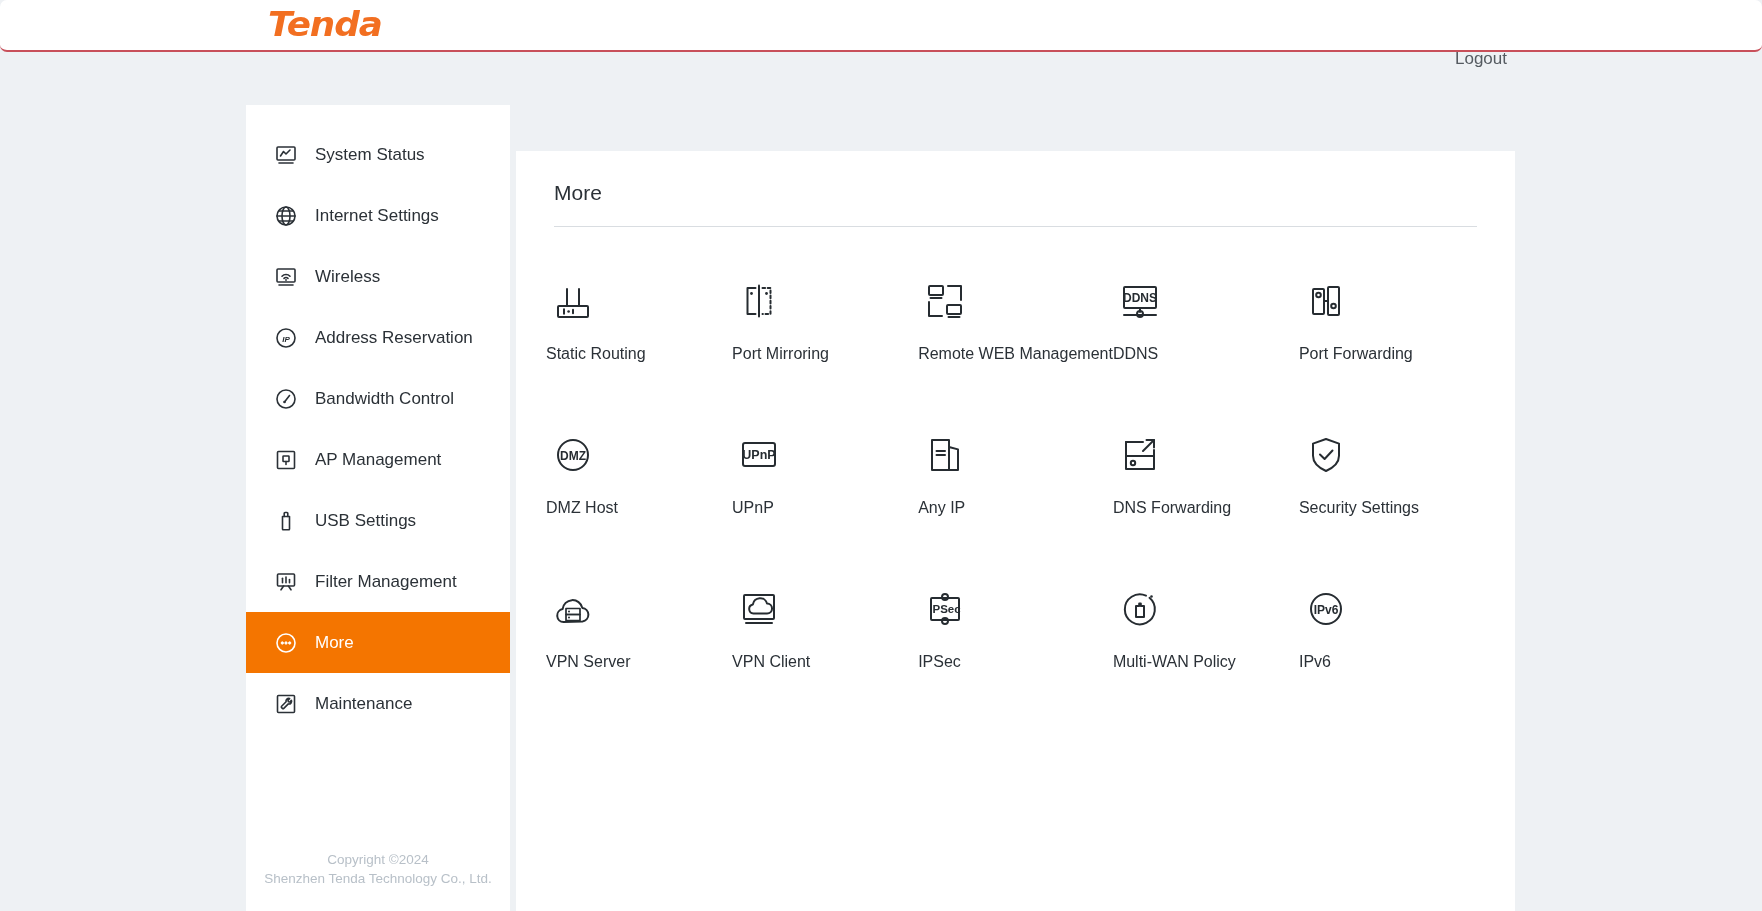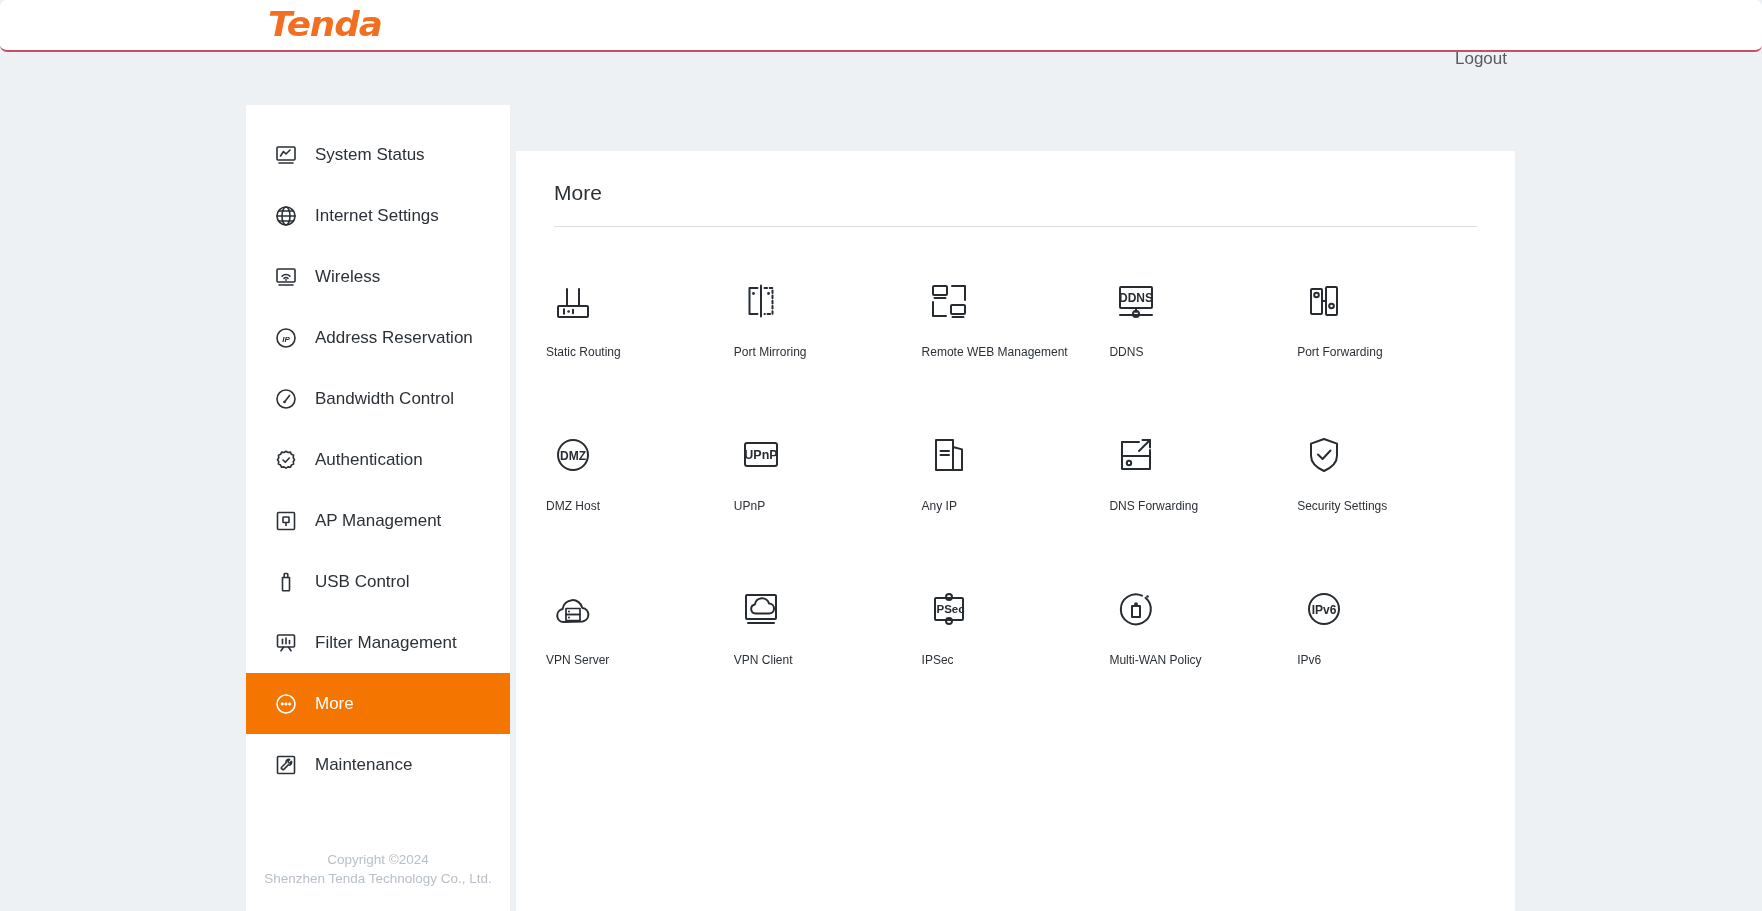--- a/index.html
+++ b/index.html
@@ -136,21 +136,21 @@
     padding-top: 18px;
   }
   .tile .tile-ico {
     height: 60px;
     display: flex;
     align-items: center;
     justify-content: center;
   }
   .tile-label {
     margin-top: 14px;
-    font-size: 12px;
+    font-size: 16px;
     color: #2b3137;
     text-align: center;
     white-space: nowrap;
   }
 
   svg { display: block; }
   .ln {
     fill: none;
     stroke: #262c31;
     stroke-width: 2;
@@ -242,49 +242,40 @@
         <span class="ico">
           <svg width="24" height="24" viewBox="0 0 24 24">
               <circle class="navico" cx="12" cy="12" r="9"></circle>
               <line class="navico" x1="15.5" y1="8.5" x2="10.5" y2="15"></line>
               <circle cx="10.5" cy="15" r="1.3" fill="#2b3137"></circle>
             </svg>
         </span>
         <span class="nav-label">Bandwidth Control</span>
       </div>
 
-      <div class="nav-item">
-        <span class="ico">
-          <svg width="24" height="24" viewBox="0 0 24 24">
-              <path class="navico" d="M12 3.2l2 1.3 2.4-.4 1 2.2 2.2 1-.4 2.4 1.3 2-1.3 2 .4 2.4-2.2 1-1 2.2-2.4-.4-2 1.3-2-1.3-2.4.4-1-2.2-2.2-1 .4-2.4-1.3-2 1.3-2-.4-2.4 2.2-1 1-2.2 2.4.4z"></path>
-              <polyline class="navico" points="9,12 11.3,14.3 15.3,10"></polyline>
-            </svg>
-        </span>
-        <span class="nav-label">Authentication</span>
-      </div>
 
       <div class="nav-item">
         <span class="ico">
           <svg width="24" height="24" viewBox="0 0 24 24">
               <rect class="navico" x="3.5" y="3.5" width="17" height="17" rx="1"></rect>
               <rect class="navico" x="9" y="8" width="6" height="5.5" rx="0.6"></rect>
               <line class="navico" x1="12" y1="13.5" x2="12" y2="16.5"></line>
             </svg>
         </span>
         <span class="nav-label">AP Management</span>
       </div>
 
       <div class="nav-item">
         <span class="ico">
           <svg width="24" height="24" viewBox="0 0 24 24">
               <path class="navico" d="M8.5 7.5h7v12.5a0.8 0.8 0 0 1-0.8 0.8H9.3a0.8 0.8 0 0 1-0.8-0.8z"></path>
               <path class="navico" d="M10.2 7.5V4.3a0.8 0.8 0 0 1 0.8-0.8h2a0.8 0.8 0 0 1 0.8 0.8v3.2"></path>
             </svg>
         </span>
-        <span class="nav-label">USB Control</span>
+        <span class="nav-label">USB Settings</span>
       </div>
 
       <div class="nav-item">
         <span class="ico">
           <svg width="24" height="24" viewBox="0 0 24 24">
               <rect class="navico" x="3.5" y="4" width="17" height="12" rx="1"></rect>
               <line class="navico" x1="8.5" y1="12.7" x2="8.5" y2="8.2"></line>
               <line class="navico" x1="12" y1="12.7" x2="12" y2="7"></line>
               <line class="navico" x1="15.5" y1="12.7" x2="15.5" y2="9.6"></line>
               <line class="navico" x1="7" y1="19.8" x2="9.6" y2="16"></line>

